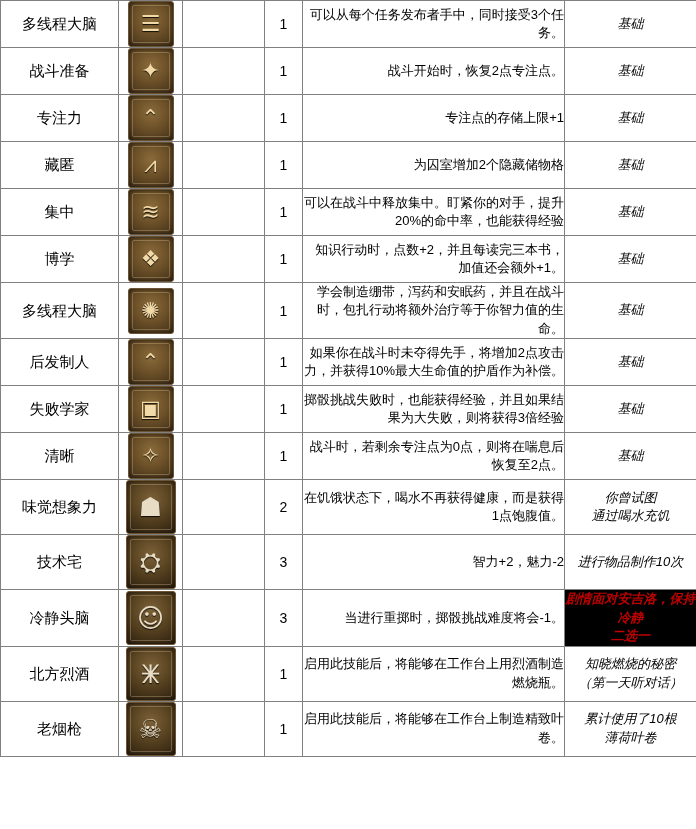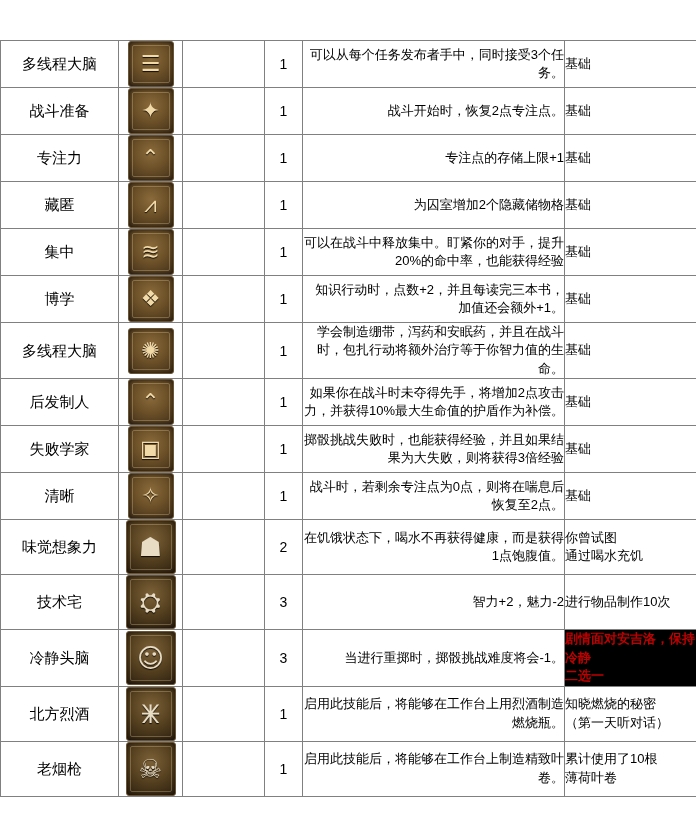--- a/index.html
+++ b/index.html
@@ -9,21 +9,20 @@
   }
   body {
     width: 696px;
     font-family: "Liberation Sans", "DejaVu Sans", sans-serif;
     color: #000000;
   }
   table.skill-table {
     width: 696px;
     border-collapse: collapse;
     table-layout: fixed;
-    margin-top: 40px;
   }
   table.skill-table td {
     border: 1px solid #808080;
     padding: 0;
     vertical-align: middle;
     background: #ffffff;
   }
   
   col.c-name   { width: 118px; }
   col.c-icon   { width: 64px; }
@@ -53,23 +52,25 @@
     text-align: center;
     font-size: 14px;
   }
   td.cell-desc {
     font-size: 13px;
     line-height: 1.42;
     padding: 4px 4px 4px 5px;
     text-align: right;
   }
   td.cell-req {
+    text-align: center;
     font-size: 13px;
     line-height: 1.42;
     padding: 4px 3px;
+    font-style: italic;
   }
   td.cell-req.highlight {
     background: #000000;
     color: #c00000;
     font-weight: bold;
   }
   
   .icon-box {
     width: 44px;
     height: 44px;

